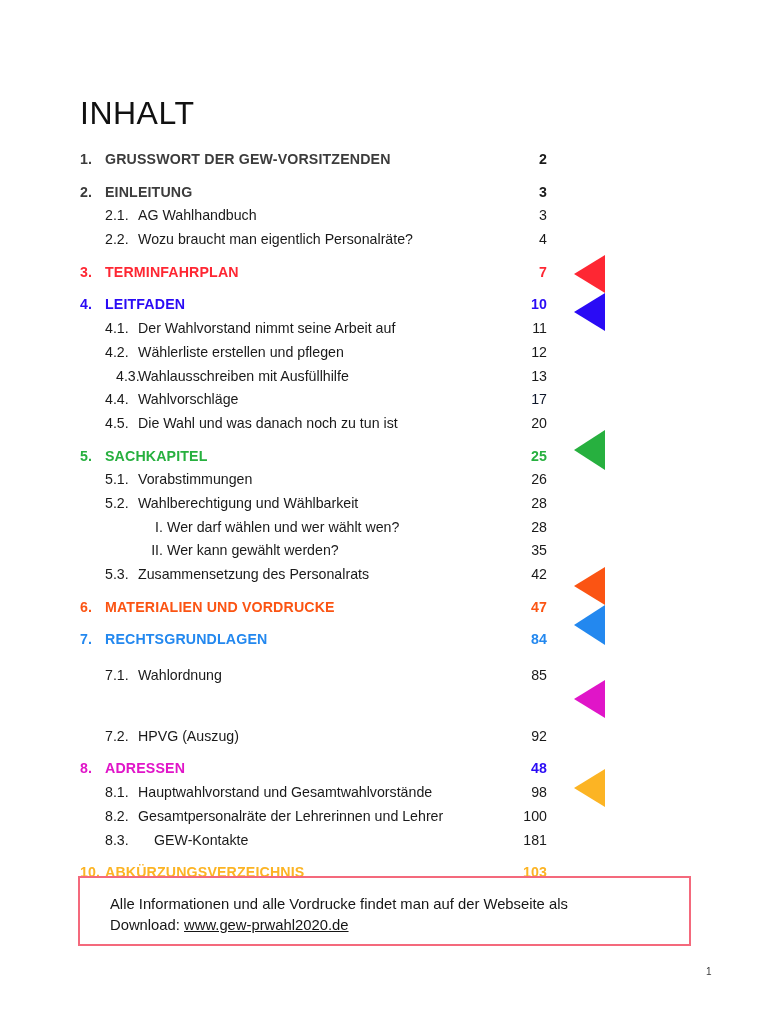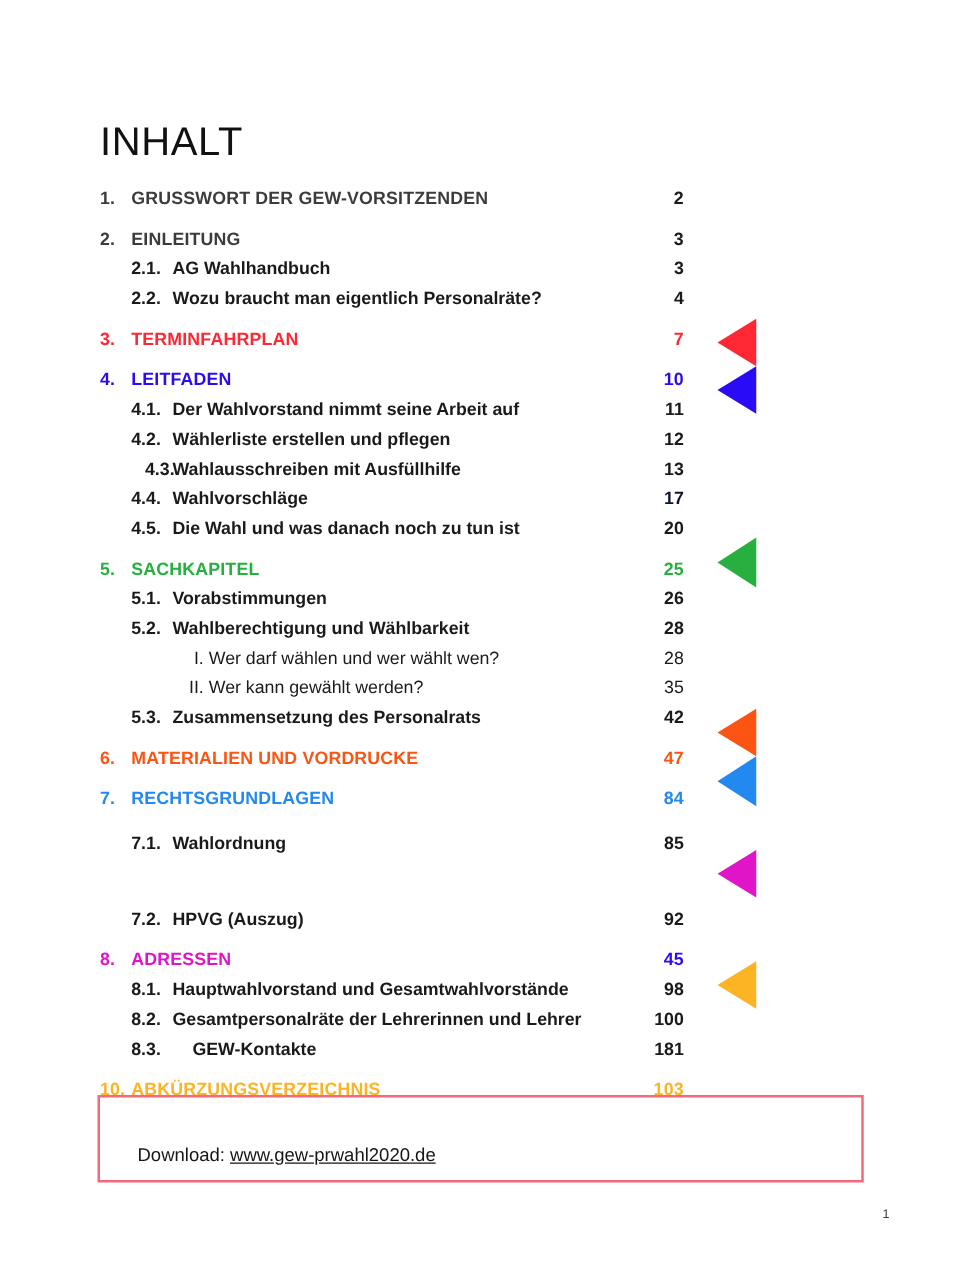--- a/index.html
+++ b/index.html
@@ -73,21 +73,21 @@
     text-align: right;
   }
 
   
   .lvl1 { font-weight: bold; letter-spacing: 0.15px; }
   .lvl1 .toc-label { text-transform: uppercase; }
   .lvl1.plain { font-weight: normal; }
   .lvl1.plain .toc-num { font-weight: normal; }
 
   .lvl2 .toc-label { left: 25px; }
-  .lvl2 { font-weight: bold; }
+  .lvl2 { font-weight: normal; }
 
   .lvl3 .toc-label { left: 57px; }
   .lvl3 { font-weight: normal; }
 
   
   .flag {
     position: absolute;
     width: 0;
     height: 0;
     border-style: solid;
@@ -239,21 +239,21 @@
         <span class="toc-page" style="color: rgb(26, 26, 26);">85</span>
       </div>
       <div class="toc-row lvl2" style="color: rgb(26, 26, 26); margin-top: 37px;">
         <span class="toc-num" style="left: 25px; width: 32px;">7.2.</span>
         <span class="toc-label" style="left: 58px;">HPVG (Auszug)</span>
         <span class="toc-page" style="color: rgb(26, 26, 26);">92</span>
       </div>
       <div class="toc-row lvl1 gap-before" style="color: rgb(224, 21, 200);">
         <span class="toc-num">8.</span>
         <span class="toc-label">ADRESSEN</span>
-        <span class="toc-page" style="color: rgb(42, 11, 245);">45</span>
+        <span class="toc-page" style="color: rgb(42, 11, 245);">48</span>
       </div>
       <div class="toc-row lvl2" style="color: rgb(26, 26, 26);">
         <span class="toc-num" style="left: 25px; width: 32px;">8.1.</span>
         <span class="toc-label" style="left: 58px;">Hauptwahlvorstand und Gesamtwahlvorstände</span>
         <span class="toc-page" style="color: rgb(26, 26, 26);">98</span>
       </div>
       <div class="toc-row lvl2" style="color: rgb(26, 26, 26);">
         <span class="toc-num" style="left: 25px; width: 32px;">8.2.</span>
         <span class="toc-label" style="left: 58px;">Gesamtpersonalräte der Lehrerinnen und Lehrer</span>
         <span class="toc-page" style="color: rgb(26, 26, 26);">100</span>
@@ -280,20 +280,20 @@
       <div class="flag" style="top: 293px; left: 574px; border-width: 19px 31px 19px 0px; border-right-color: rgb(42, 11, 245);"></div>
       <div class="flag" style="top: 430px; left: 574px; border-width: 20px 31px 20px 0px; border-right-color: rgb(39, 176, 63);"></div>
       <div class="flag" style="top: 567px; left: 574px; border-width: 19px 31px 19px 0px; border-right-color: rgb(251, 84, 19);"></div>
       <div class="flag" style="top: 605px; left: 574px; border-width: 20px 31px 20px 0px; border-right-color: rgb(35, 136, 239);"></div>
       <div class="flag" style="top: 680px; left: 574px; border-width: 19px 31px 19px 0px; border-right-color: rgb(224, 21, 200);"></div>
       <div class="flag" style="top: 769px; left: 574px; border-width: 19.5px 31px 19.5px 0px; border-right-color: rgb(252, 180, 36);"></div>
     </div>
 
   <div class="infobox">
     <div class="infobox-text">
-      <br>
+      <span>Alle Informationen und alle Vordrucke findet man auf der Webseite als</span><br>
       <span>Download: </span><span class="infobox-link">www.gew-prwahl2020.de</span>
     </div>
   </div>
 
   <div class="folio">1</div>
 
 </div>
 
 </body></html>

